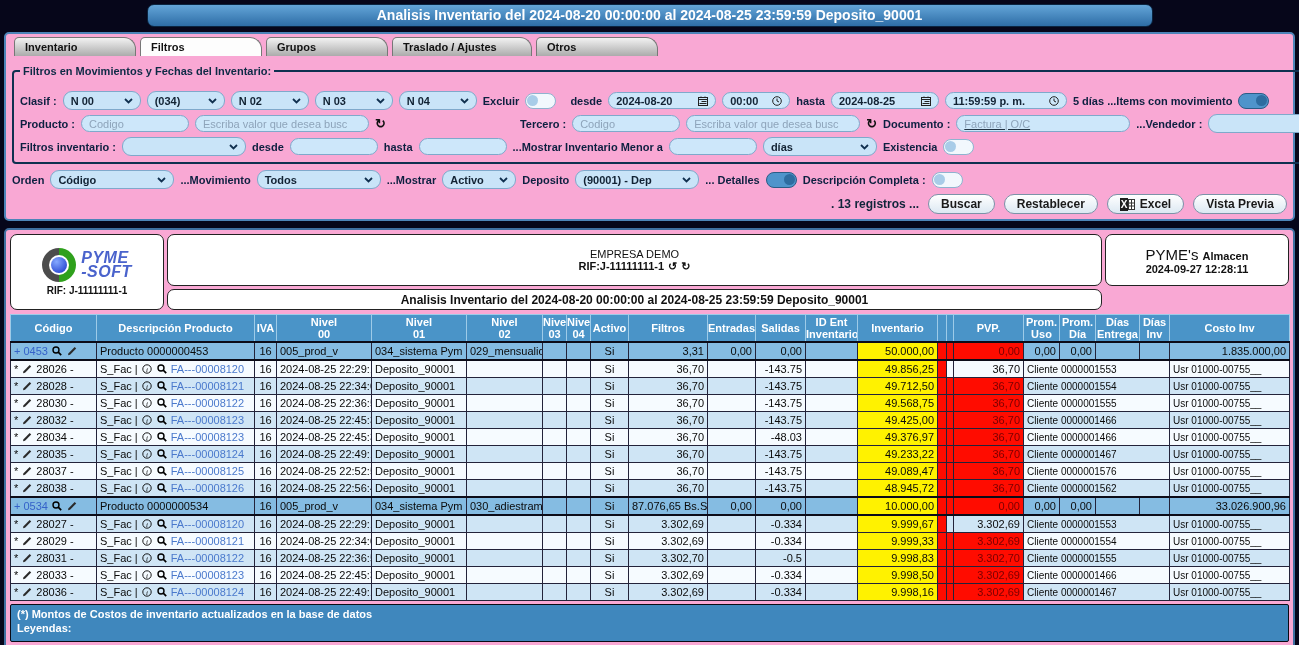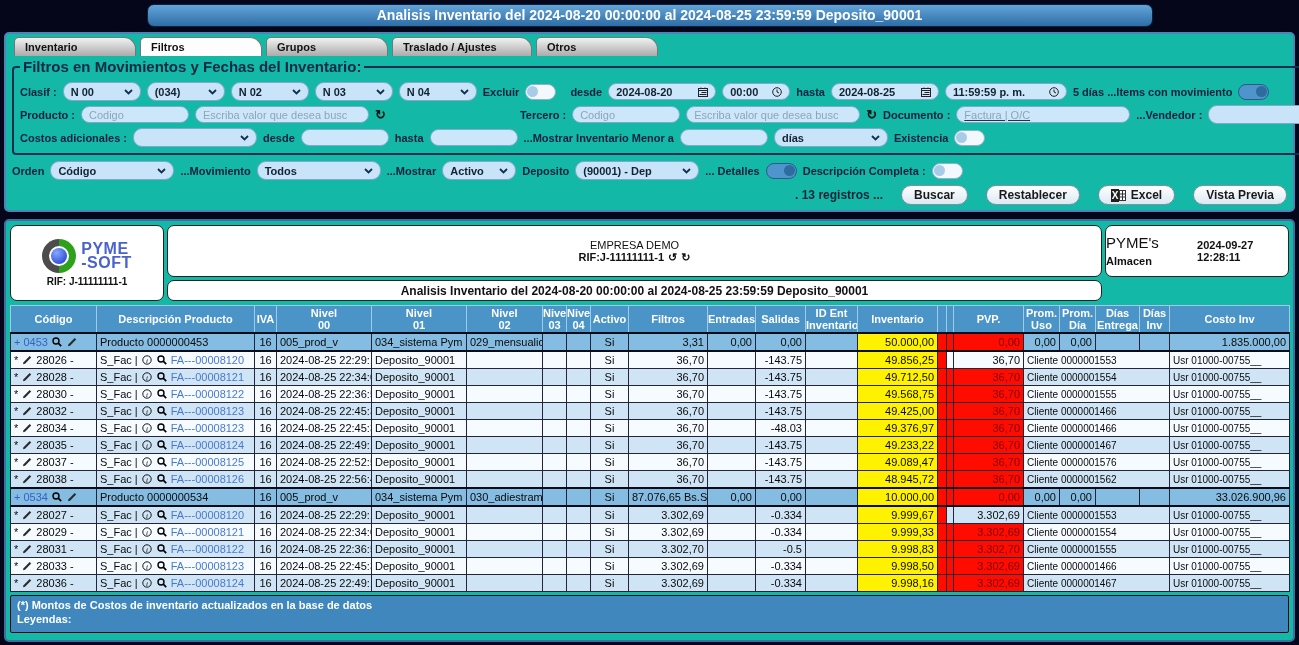--- a/index.html
+++ b/index.html
@@ -1,65 +1,65 @@
 <!DOCTYPE html>
 <html><head>
 <meta charset="utf-8">
 <style>
   html,body{margin:0;padding:0}
   body{width:1299px;height:645px;background:#06061a;font-family:"Liberation Sans",sans-serif;overflow:hidden}
   
   .titlebar{margin:4px auto 5px;width:1004px;height:21px;background:linear-gradient(#63a5d8,#2e6da6);
     border:1px solid #0a2440;border-radius:7px;color:#fff;font-size:14px;font-weight:bold;text-align:center;line-height:21px}
   
-  .panel{margin:0 4px;background:#14b8a6;border:2px solid #4d84b8;border-radius:5px}
+  .panel{margin:0 4px;background:#f9a8d4;border:2px solid #4d84b8;border-radius:5px}
   #panel1{padding:0 6px 5px}
   
   .tabs{display:flex;gap:4px;padding:3px 2px 0}
   .tab{width:110px;height:18px;line-height:18px;padding-left:10px;font-size:11px;font-weight:bold;color:#111;
     background:linear-gradient(#f2f2f2,#ababab);border:1px solid #777;border-bottom:none;border-radius:5px 12px 0 0}
   .tab.active{background:#fdfdfd}
   .tab.wide{width:128px}
   
   fieldset{border:2px solid #0e3050;border-radius:4px;margin:0;padding:1px 6px 6px}
-  legend{font-size:15px;font-weight:bold;color:#0d2a45;padding:2px 3px}
+  legend{font-size:11px;font-weight:bold;color:#0d2a45;padding:9px 3px}
   .frow{display:flex;align-items:center;gap:6px;margin-top:4px;font-size:11px;font-weight:bold;color:#0d2040;white-space:nowrap}
   .sel{display:inline-flex;align-items:center;justify-content:space-between;gap:5px;background:#c9e4f8;
     border:1px solid #7fa9cb;border-radius:9px;padding:0 7px;font-weight:bold;color:#123;height:17px;font-size:11px}
   .sel svg{flex:none}
   input.txt{background:#cde7fa;border:1px solid #7fa9cb;border-radius:9px;height:15px;font-size:11px;padding:0 7px;color:#234;font-family:"Liberation Sans",sans-serif}
   input.txt::placeholder{color:#8ea4ba;font-weight:normal}
   .pill{display:inline-flex;align-items:center;gap:5px;background:#cde7fa;border:1px solid #7fa9cb;border-radius:9px;
     padding:0 7px;height:15px;font-size:11px;font-weight:bold;color:#123}
   .tog{width:29px;height:14px;border-radius:8px;position:relative;display:inline-block;flex:none}
   .tog.on{background:#4f94cb;border:1px solid #2b5c86}
   .tog.on::after{content:"";position:absolute;right:1px;top:1px;width:11px;height:11px;border-radius:50%;background:#2e6ca0}
   .tog.off{background:#f2f8fd;border:1px solid #8fb3cf}
   .tog.off::after{content:"";position:absolute;left:1px;top:1px;width:11px;height:11px;border-radius:50%;background:#a8cce8}
   .icbtn{color:#111;font-size:13px;font-weight:bold;line-height:13px}
   .toolrow{display:flex;align-items:center;gap:6px;margin-top:6px;font-size:11px;font-weight:bold;color:#0d2040;white-space:nowrap}
-  .btnrow{display:flex;justify-content:flex-end;align-items:center;gap:18px;margin-top:5px;font-size:12px;font-weight:bold;color:#10253a}
+  .btnrow{display:flex;justify-content:flex-end;align-items:center;gap:9px;margin-top:5px;font-size:12px;font-weight:bold;color:#10253a}
   .btn{display:inline-flex;align-items:center;gap:5px;background:linear-gradient(#ffffff,#dce8f2);border:1px solid #7b93a8;
     border-radius:11px;padding:2px 12px;font-size:12px;font-weight:bold;color:#1a1a1a}
   
   #panel2{margin-top:7px;padding:4px 4px 7px;border-color:#3f6fa0}
   .hdrboxes{display:grid;grid-template-columns:154px 1fr 184px;grid-template-rows:52px 21px;gap:3px}
   .wbox{background:#fff;border:1px solid #222;border-radius:7px;overflow:hidden}
   .logobox{grid-row:1 / span 2;display:flex;flex-direction:column;align-items:center;justify-content:center}
   .logo{display:flex;align-items:center;gap:5px}
   .ring{width:34px;height:34px;border-radius:50%;background:conic-gradient(#2fa01c 0 50%,#4c4c4c 50% 100%);position:relative;flex:none}
   .ring::before{content:"";position:absolute;inset:7px;background:#fff;border-radius:50%}
   .ball{position:absolute;inset:9px;background:radial-gradient(circle at 35% 30%,#86a9ff,#1430c8);border-radius:50%}
-  .logotxt{font-weight:bold;color:#4a63cc;font-size:16px;line-height:14px;letter-spacing:.5px}
+  .logotxt{font-style:italic;font-weight:bold;color:#4a63cc;font-size:16px;line-height:14px;letter-spacing:.5px}
   .logorif{font-size:10px;font-weight:bold;color:#111;margin-top:3px}
   .empresabox{display:flex;flex-direction:column;align-items:center;justify-content:center}
   .empresa{font-size:11px;color:#111}
   .empresarif{font-size:11px;font-weight:bold;color:#111;display:flex;align-items:center;gap:4px}
   .repline{display:flex;align-items:center;justify-content:center;font-size:12px;font-weight:bold;color:#111}
-  .almacenbox{display:flex;align-items:center;justify-content:center}
+  .almacenbox{display:flex;flex-direction:column;align-items:center;justify-content:center}
   .alm1{font-size:15px;color:#111}.alm1 b{font-size:11px}
   .alm2{font-size:11px;font-weight:bold;color:#111}
   
   table{border-collapse:collapse;table-layout:fixed;width:100%;margin-top:4px;font-size:11px;background:#a6d2ef}
   th{background:#4a94c8;color:#fff;font-weight:bold;font-size:11px;white-space:pre-line;border:1px solid #9ecbe8;line-height:12px;padding:1px 0;overflow:hidden}
   td{border:1px solid #23233a;height:16px;padding:0 3px;overflow:hidden;white-space:nowrap;color:#0a0a0a}
   tr.group td{background:#85bce2;border-top:2px solid #0c0c18;border-bottom:2px solid #0c0c18}
   tr.w td{background:#f6fbff}
   tr.b td{background:#cfe5f5}
   table td.yel{background:#fff200}
@@ -179,21 +179,21 @@
       <span class="icbtn">↻</span>
       <span>Documento :</span>
       <input class="txt" style="width: 158px; text-decoration: underline;" placeholder="Factura | O/C">
       <span>...Vendedor :</span>
       <span class="sel" style="width:118px">
           <span>&nbsp;</span>
         </span>
     </div>
 
     <div class="frow">
-      <span>Costos adicionales :</span>
+      <span>Filtros inventario :</span>
       <span class="sel" style="width:108px">
           <span>&nbsp;</span>
           <svg width="9" height="6">
             <path d="M1 1 L4.5 4.5 L8 1" stroke="#10304f" stroke-width="1.8" fill="none"></path>
           </svg>
         </span>
       <span>desde</span>
       <input class="txt" style="width: 72px;">
       <span>hasta</span>
       <input class="txt" style="width: 72px;">

